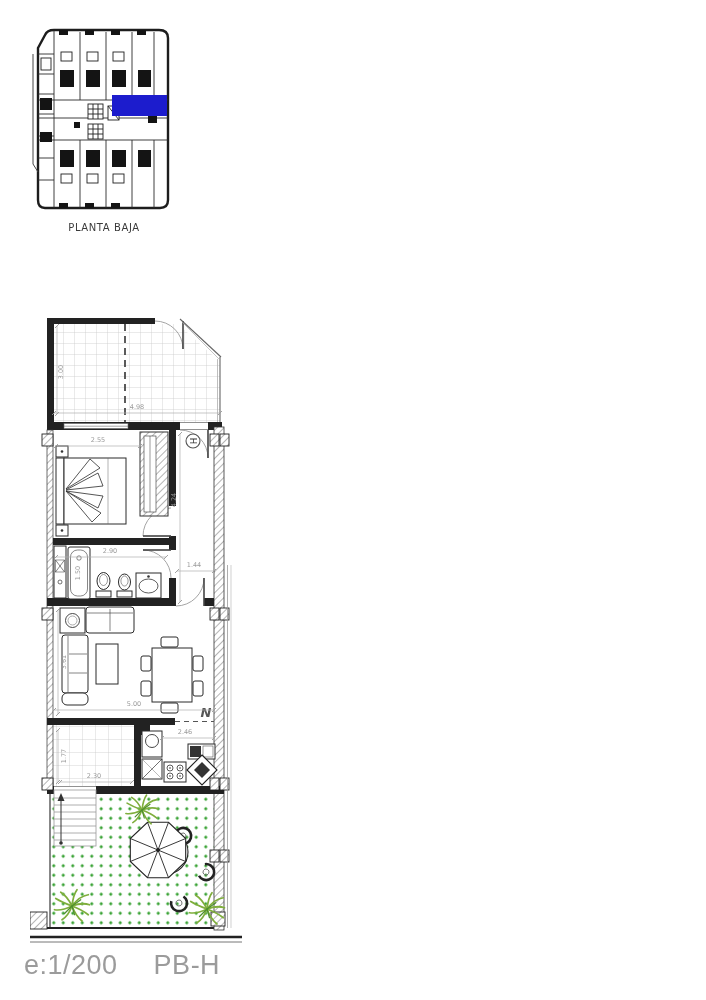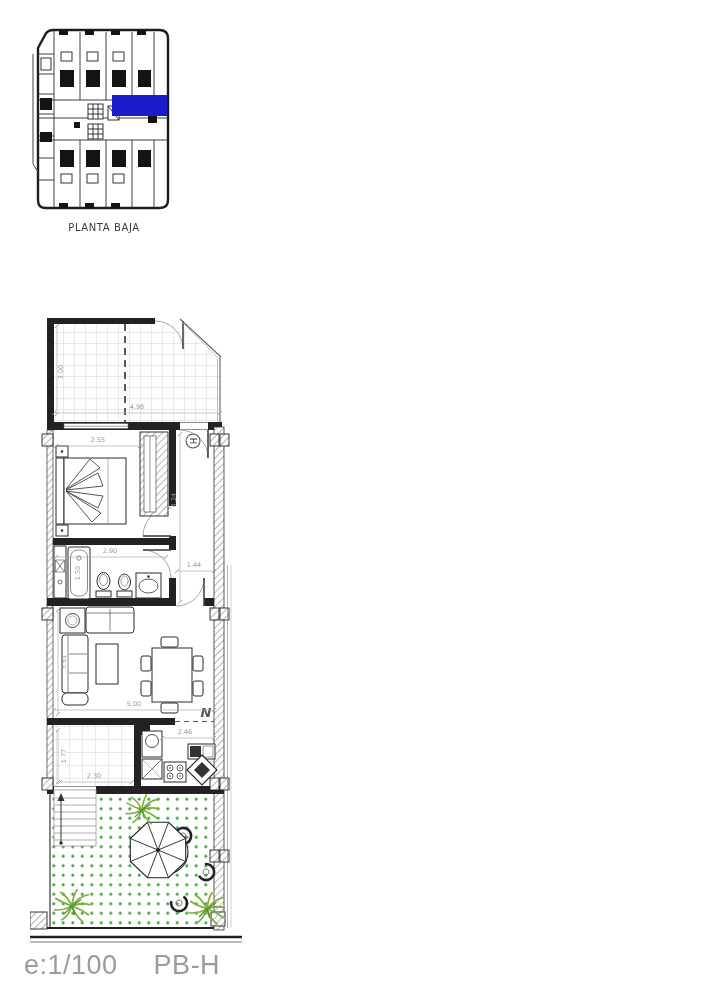--- a/index.html
+++ b/index.html
@@ -439,17 +439,17 @@
       <text class="dimtxt" transform="translate(36,446) rotate(-90)" text-anchor="middle">1.77</text>
 
       <line class="dimline" x1="30" y1="472" x2="102" y2="472"></line>
       <line class="tick" x1="28" y1="474" x2="32" y2="470"></line>
         <line class="tick" x1="100" y1="474" x2="104" y2="470"></line>
       <text class="dimtxt" x="64" y="468" text-anchor="middle">2.30</text>
     </g>
   </svg>
 
   <div id="footer">
-    <span class="scale">e:1/100</span>
+    <span class="scale">e:1/200</span>
     <span class="code">PB-H</span>
   </div>
 
 </div>
 
 </body></html>

